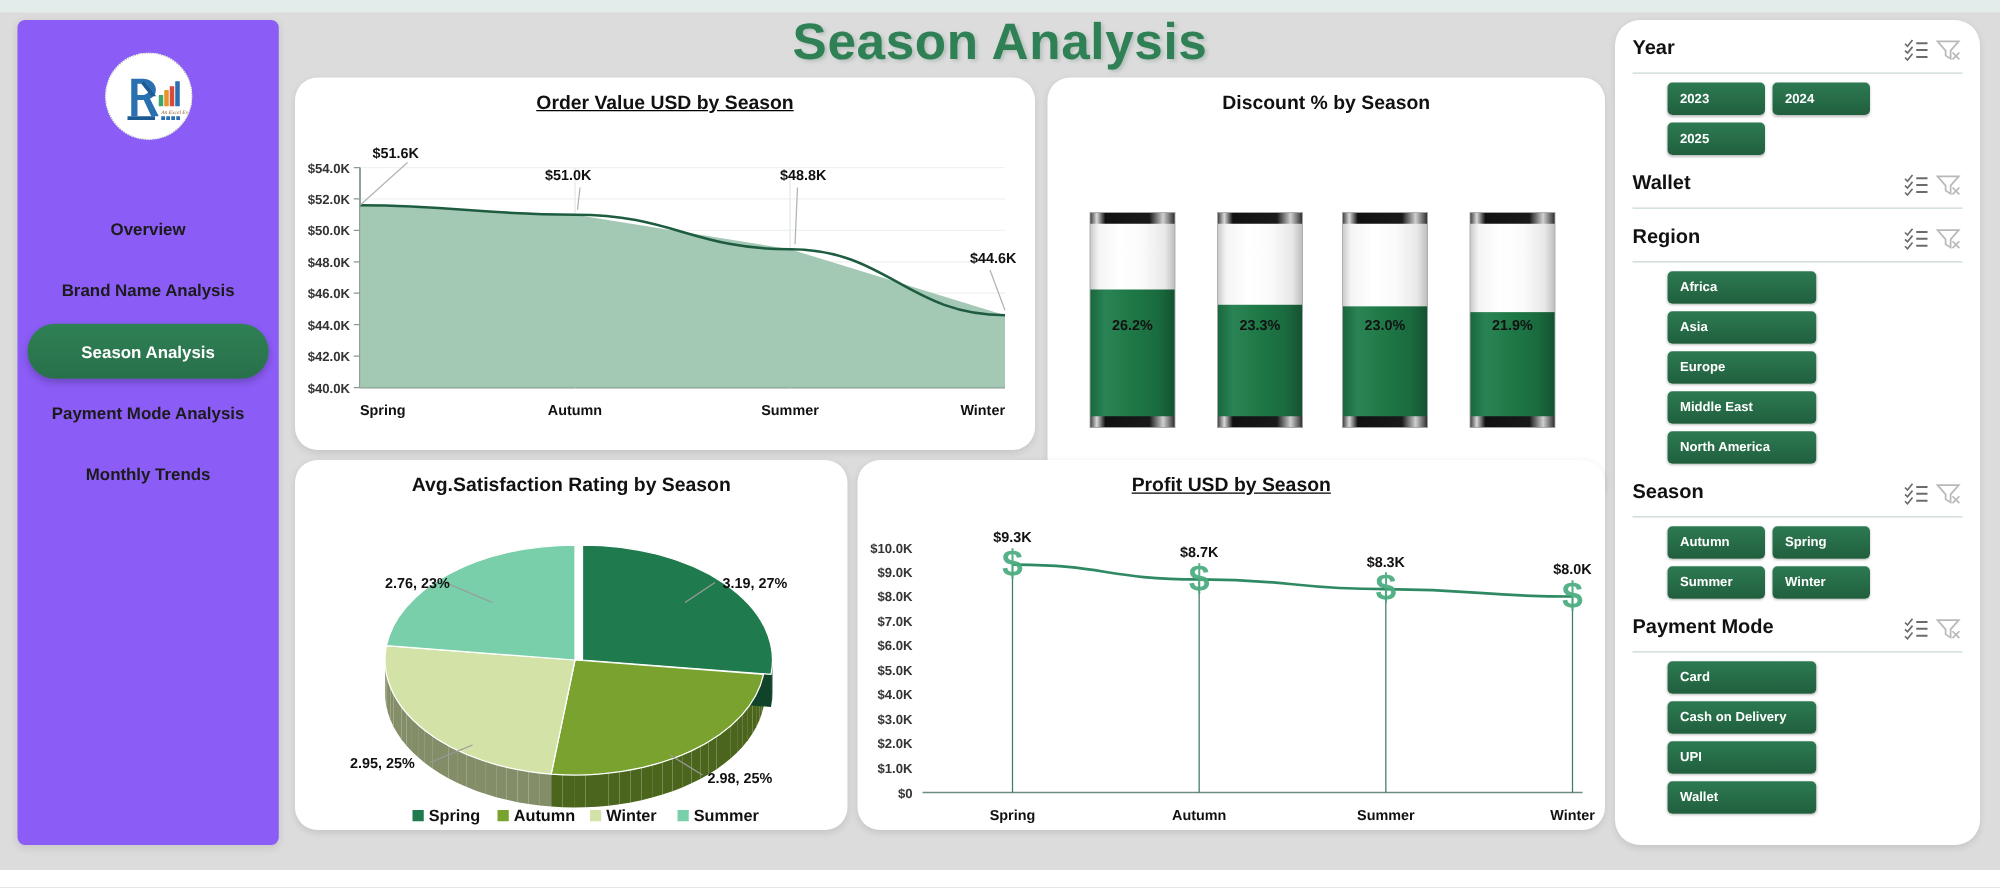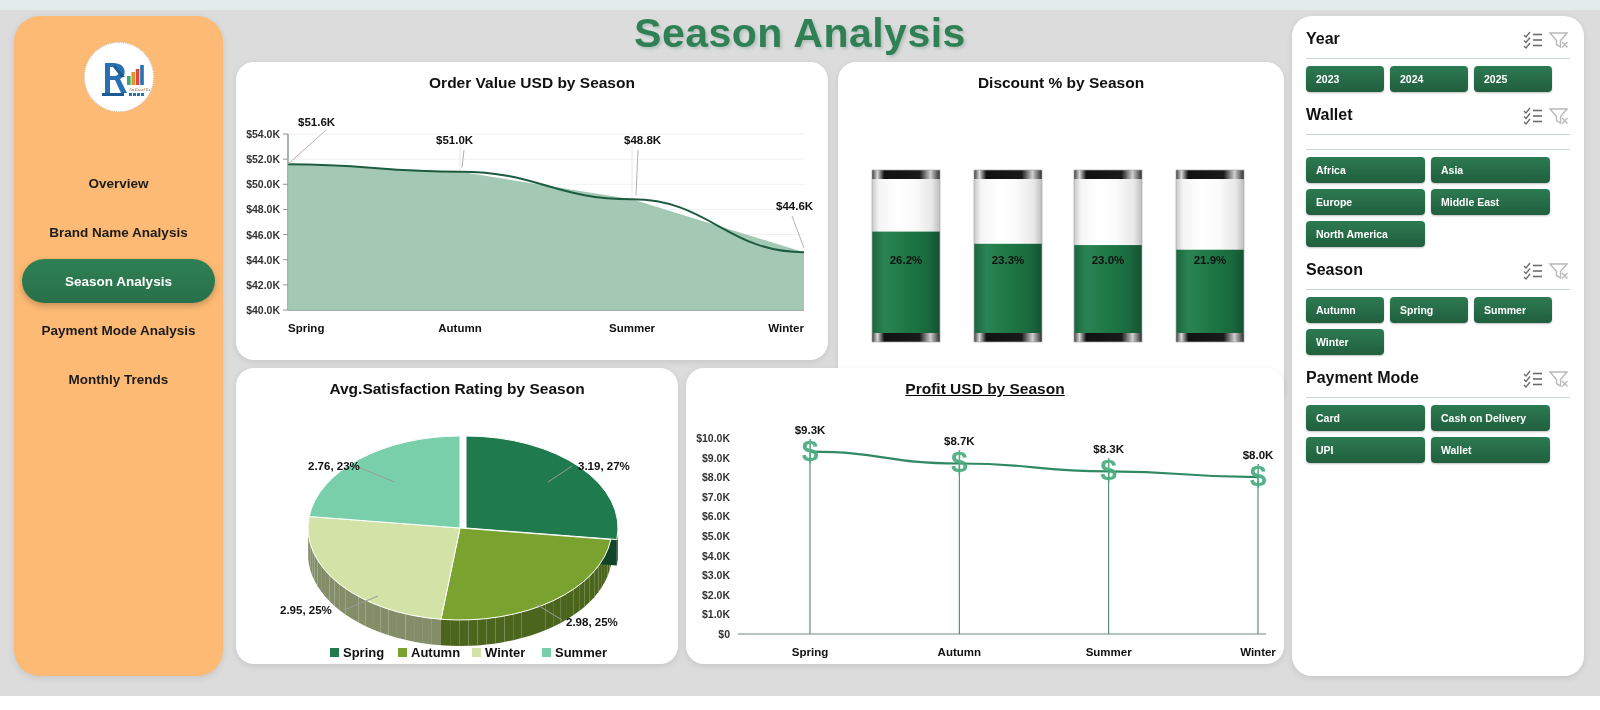--- a/index.html
+++ b/index.html
@@ -10,21 +10,21 @@
     overflow: hidden;
   }
   #root { position: relative; width: 1600px; height: 710px; background: #dcdcdc; }
   .topstrip { position:absolute; left:0; top:0; width:1600px; height:10px; background:#e3ecea; }
   .botstrip { position:absolute; left:0; bottom:0; width:1600px; height:14px; background:#ffffff; }
 
   
   .sidebar {
     position: absolute; left: 14px; top: 16px;
     width: 209px; height: 660px;
-    background: #fdba74; border-radius: 26px;
+    background: #8b5cf6; border-radius: 6px;
     box-shadow: 0 2px 7px rgba(0,0,0,.10);
   }
   .logo-wrap { position:absolute; left:50%; transform:translateX(-50%); top:26px;
       width:70px; height:70px; border-radius:50%; background:#fff;
       border:1px dotted #b9c6c2; overflow:hidden; }
   .nav { position:absolute; left:0; top:145px; width:100%; }
   .nav-item {
     height:44px; display:flex; align-items:center; justify-content:center;
     font-size:13.5px; font-weight:bold; color:#1b1b1b; margin-bottom:5px; cursor:pointer;
   }
@@ -44,42 +44,42 @@
 
   
   .card {
     position:absolute; background:#ffffff; border-radius:18px;
     box-shadow: 0 2px 6px rgba(0,0,0,.10);
   }
   .card-title {
     text-align:center; font-size:15.5px; font-weight:bold; color:#111;
     padding-top:12px;
   }
-  #card-order   { left:236px; top:62px;  width:592px; height:298px; }
+  #card-order   { left:236px; top:62px;  width:592px; height:298px;text-decoration:underline; }
   #card-disc    { left:838px; top:62px;  width:446px; height:340px; }
   #card-sat     { left:236px; top:368px; width:442px; height:296px; }
   #card-profit  { left:686px; top:368px; width:598px; height:296px;text-decoration:underline; }
 
   .axis-lbl { font-size:10.5px; font-weight:bold; fill:#333; }
   .x-lbl    { font-size:11.5px; font-weight:bold; fill:#111; }
   .dlabel   { font-size:11.5px; font-weight:bold; fill:#111; }
 
   
   .filters {
     position:absolute; left:1292px; top:16px; width:292px; height:660px;
     background:#ffffff; border-radius:20px;
     box-shadow: 0 2px 6px rgba(0,0,0,.10);
     padding: 14px 14px 0 14px;
   }
   .fgroup { margin-bottom: 14px; }
   .fhead { display:flex; align-items:flex-start; height:26px; }
   .fhead .ftitle { font-size:16px; font-weight:bold; color:#111; flex:1; }
   .fhead .ficon { width:22px; height:20px; margin-left:4px; cursor:pointer; }
   .fline { height:1px; background:#c9d8d2; margin:2px 0 7px 0; }
-  .chips { display:flex; flex-wrap:wrap; gap:6px; }
+  .chips { display:flex; flex-wrap:wrap; gap:6px;margin-left:28px; }
   .chip {
     background: linear-gradient(180deg,#2c7a52 0%, #215f3e 100%);
     color:#ffffff; font-size:10.5px; font-weight:bold;
     border-radius:4px; height:26px; display:flex; align-items:center;
     padding:0 10px; cursor:pointer;
     box-shadow: 0 1px 2px rgba(0,0,0,.25);
     white-space:nowrap;
   }
   .chips.w3 .chip { width:78px; }
   .chips.w4 .chip { width:58px; }
@@ -411,84 +411,105 @@
           <svg viewBox="0 0 22 20" width="22" height="20">
             <path d="M2 3 H19 L12.5 10.5 V17 L8.5 14.5 V10.5 Z" fill="none" stroke="#b9b9b9" stroke-width="1.4"></path>
             <path d="M14 12 L19.5 17.5 M19.5 12 L14 17.5" stroke="#b9b9b9" stroke-width="1.4" fill="none"></path>
           </svg>
         </span>
       </div>
       <div class="fline"></div>
     </div>
 
     <div class="fgroup">
-      <div class="fline"></div>
-      <div class="chips w2">
-        <div class="chip">Africa</div>
-        <div class="chip">Asia</div>
-        <div class="chip">Europe</div>
-        <div class="chip">Middle East</div>
-        <div class="chip">North America</div>
-      </div>
-    </div>
-
-    <div class="fgroup">
       <div class="fhead">
-        <span class="ftitle">Season</span>
+        <span class="ftitle">Region</span>
         <span class="ficon">
           <svg viewBox="0 0 22 20" width="22" height="20">
               <g stroke="#6b6b6b" stroke-width="1.3" fill="none">
             <path d="M2 5 L4 7 L8 2"></path>
                 <path d="M2 10.5 L4 12.5 L8 7.5"></path>
                 <path d="M2 16 L4 18 L8 13"></path>
             <path d="M11 4.5 H20" stroke-width="1.6"></path>
                 <path d="M11 10 H20" stroke-width="1.6"></path>
                 <path d="M11 15.5 H20" stroke-width="1.6"></path>
           </g>
             </svg>
         </span>
         <span class="ficon">
           <svg viewBox="0 0 22 20" width="22" height="20">
             <path d="M2 3 H19 L12.5 10.5 V17 L8.5 14.5 V10.5 Z" fill="none" stroke="#b9b9b9" stroke-width="1.4"></path>
             <path d="M14 12 L19.5 17.5 M19.5 12 L14 17.5" stroke="#b9b9b9" stroke-width="1.4" fill="none"></path>
           </svg>
         </span>
       </div>
       <div class="fline"></div>
-      <div class="chips season">
-        <div class="chip">Autumn</div>
-        <div class="chip">Spring</div>
-        <div class="chip">Summer</div>
-        <div class="chip">Winter</div>
+      <div class="chips w2">
+        <div class="chip">Africa</div>
+        <div class="chip">Asia</div>
+        <div class="chip">Europe</div>
+        <div class="chip">Middle East</div>
+        <div class="chip">North America</div>
       </div>
     </div>
 
     <div class="fgroup">
       <div class="fhead">
-        <span class="ftitle">Payment Mode</span>
+        <span class="ftitle">Season</span>
         <span class="ficon">
           <svg viewBox="0 0 22 20" width="22" height="20">
               <g stroke="#6b6b6b" stroke-width="1.3" fill="none">
             <path d="M2 5 L4 7 L8 2"></path>
                 <path d="M2 10.5 L4 12.5 L8 7.5"></path>
                 <path d="M2 16 L4 18 L8 13"></path>
             <path d="M11 4.5 H20" stroke-width="1.6"></path>
                 <path d="M11 10 H20" stroke-width="1.6"></path>
                 <path d="M11 15.5 H20" stroke-width="1.6"></path>
           </g>
             </svg>
         </span>
         <span class="ficon">
           <svg viewBox="0 0 22 20" width="22" height="20">
             <path d="M2 3 H19 L12.5 10.5 V17 L8.5 14.5 V10.5 Z" fill="none" stroke="#b9b9b9" stroke-width="1.4"></path>
             <path d="M14 12 L19.5 17.5 M19.5 12 L14 17.5" stroke="#b9b9b9" stroke-width="1.4" fill="none"></path>
           </svg>
         </span>
       </div>
       <div class="fline"></div>
+      <div class="chips season">
+        <div class="chip">Autumn</div>
+        <div class="chip">Spring</div>
+        <div class="chip">Summer</div>
+        <div class="chip">Winter</div>
+      </div>
+    </div>
+
+    <div class="fgroup">
+      <div class="fhead">
+        <span class="ftitle">Payment Mode</span>
+        <span class="ficon">
+          <svg viewBox="0 0 22 20" width="22" height="20">
+              <g stroke="#6b6b6b" stroke-width="1.3" fill="none">
+            <path d="M2 5 L4 7 L8 2"></path>
+                <path d="M2 10.5 L4 12.5 L8 7.5"></path>
+                <path d="M2 16 L4 18 L8 13"></path>
+            <path d="M11 4.5 H20" stroke-width="1.6"></path>
+                <path d="M11 10 H20" stroke-width="1.6"></path>
+                <path d="M11 15.5 H20" stroke-width="1.6"></path>
+          </g>
+            </svg>
+        </span>
+        <span class="ficon">
+          <svg viewBox="0 0 22 20" width="22" height="20">
+            <path d="M2 3 H19 L12.5 10.5 V17 L8.5 14.5 V10.5 Z" fill="none" stroke="#b9b9b9" stroke-width="1.4"></path>
+            <path d="M14 12 L19.5 17.5 M19.5 12 L14 17.5" stroke="#b9b9b9" stroke-width="1.4" fill="none"></path>
+          </svg>
+        </span>
+      </div>
+      <div class="fline"></div>
       <div class="chips w2">
         <div class="chip">Card</div>
         <div class="chip">Cash on Delivery</div>
         <div class="chip">UPI</div>
         <div class="chip">Wallet</div>
       </div>
     </div>
 
   </div>
 </div>

